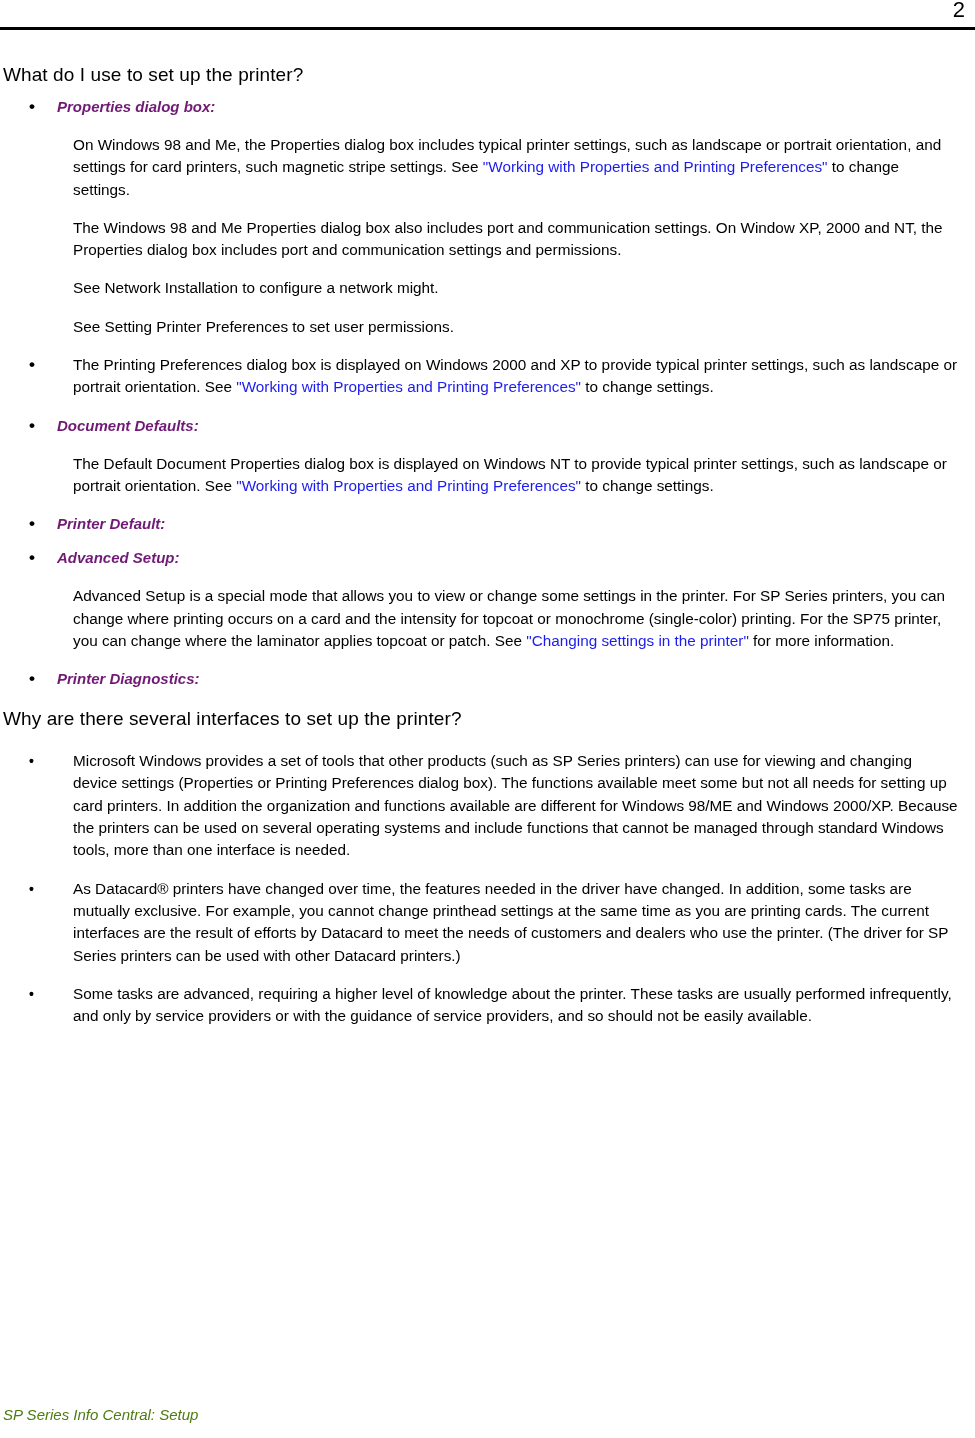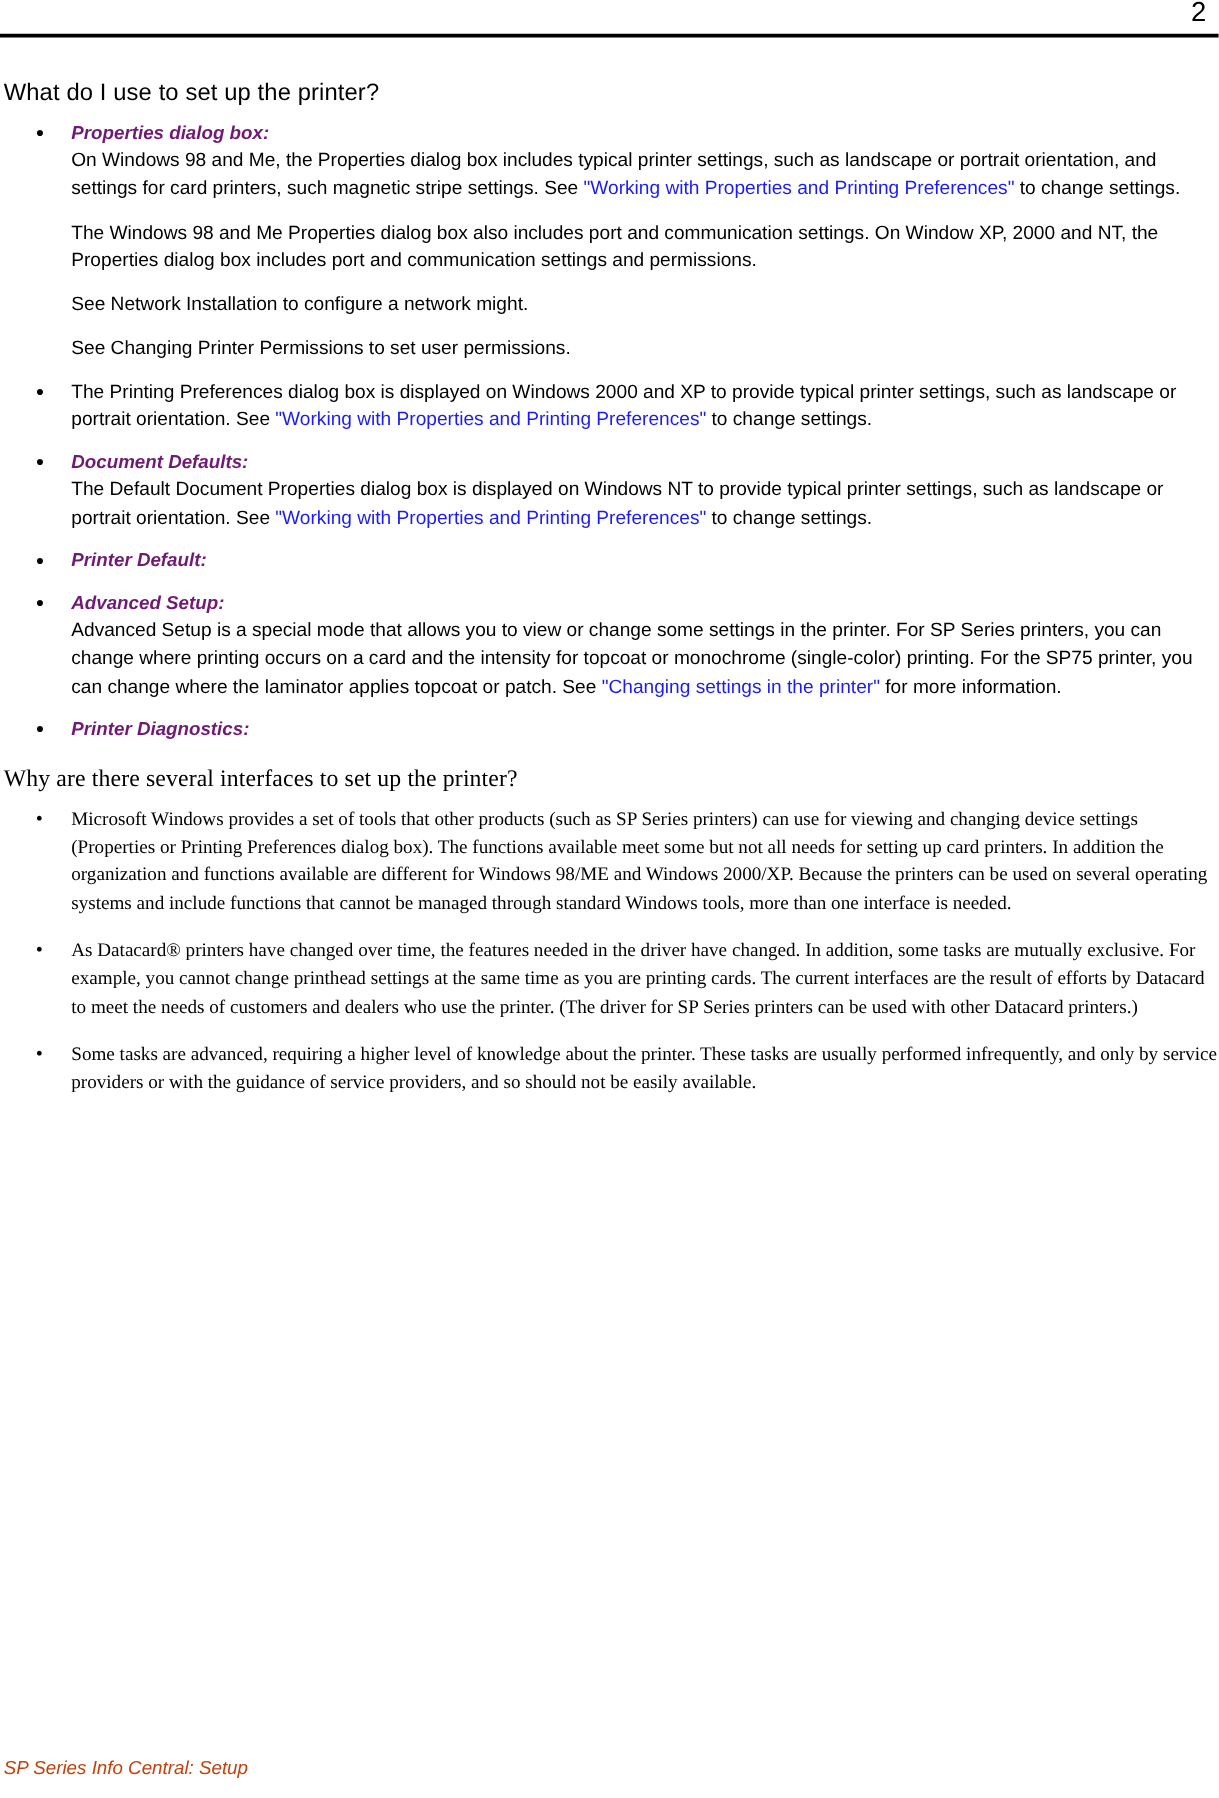--- a/index.html
+++ b/index.html
@@ -60,21 +60,20 @@
     margin: 0 0 6px 0;
     padding: 0 0 0 3px;
     font-size: 19px;
     font-weight: normal;
     line-height: 30px;
     letter-spacing: 0.1px;
     color: #000;
   }
   .section + .section {
     margin-top: 14px;
-    font-family: Liberation Serif, serif;
   }
 
   ul.bullets {
     list-style: none;
     margin: 0;
     padding: 0;
   }
   li.bullet {
     position: relative;
     padding-left: 57px;
@@ -96,21 +95,21 @@
 
   .term {
     display: block;
     font-weight: bold;
     font-style: italic;
     font-size: 15px;
     line-height: 22px;
     color: #701a75;
   }
   p.para {
-    margin: 0;
+    margin: 16px;
     font-size: 15.3px;
     line-height: 22.3px;
     color: #000;
     text-align: left;
   }
   p.para + p.para {
     margin-top: 13px;
   }
   li.bullet + li.bullet {
     margin-top: 12px;
@@ -133,21 +132,21 @@
     width: 975px;
     height: 24px;
   }
   .footer-text {
     position: absolute;
     left: 3px;
     bottom: 0;
     font-size: 15px;
     font-style: italic;
     line-height: 22px;
-    color: #c2410c;
+    color: #4d7c0f;
   }
 </style>
 </head>
 <body>
 
 <div class="page">
 
   <div class="page-header">
     <div class="page-number">2</div>
     <div class="header-rule"></div>
@@ -156,21 +155,21 @@
   <div class="content" id="content-root">
       <div class="section">
         <h2 class="section-heading">What do I use to set up the printer?</h2>
         <ul class="bullets">
           <li class="bullet">
             <span class="dot">•</span>
             <span class="term">Properties dialog box:</span>
             <p class="para"><span>On Windows 98 and Me, the Properties dialog box includes typical printer settings, such as landscape or portrait orientation, and settings for card printers, such magnetic stripe settings. See </span><a class="doclink" href="#" style="color: rgb(28, 28, 240);">"Working with Properties and Printing Preferences"</a><span> to change settings.</span></p>
             <p class="para"><span>The Windows 98 and Me Properties dialog box also includes port and communication settings. On Window XP, 2000 and NT, the Properties dialog box includes port and communication settings and permissions.</span></p>
             <p class="para"><span>See Network Installation to configure a network might.</span></p>
-            <p class="para"><span>See Changing Printer Permissions to set user permissions.</span></p>
+            <p class="para"><span>See Setting Printer Preferences to set user permissions.</span></p>
           </li>
           <li class="bullet">
             <span class="dot">•</span>
             <p class="para"><span>The Printing Preferences dialog box is displayed on Windows 2000 and XP to provide typical printer settings, such as landscape or portrait orientation. See </span><a class="doclink" href="#" style="color: rgb(28, 28, 240);">"Working with Properties and Printing Preferences"</a><span> to change settings.</span></p>
           </li>
           <li class="bullet">
             <span class="dot">•</span>
             <span class="term">Document Defaults:</span>
             <p class="para"><span>The Default Document Properties dialog box is displayed on Windows NT to provide typical printer settings, such as landscape or portrait orientation. See </span><a class="doclink" href="#" style="color: rgb(28, 28, 240);">"Working with Properties and Printing Preferences"</a><span> to change settings.</span></p>
           </li>

